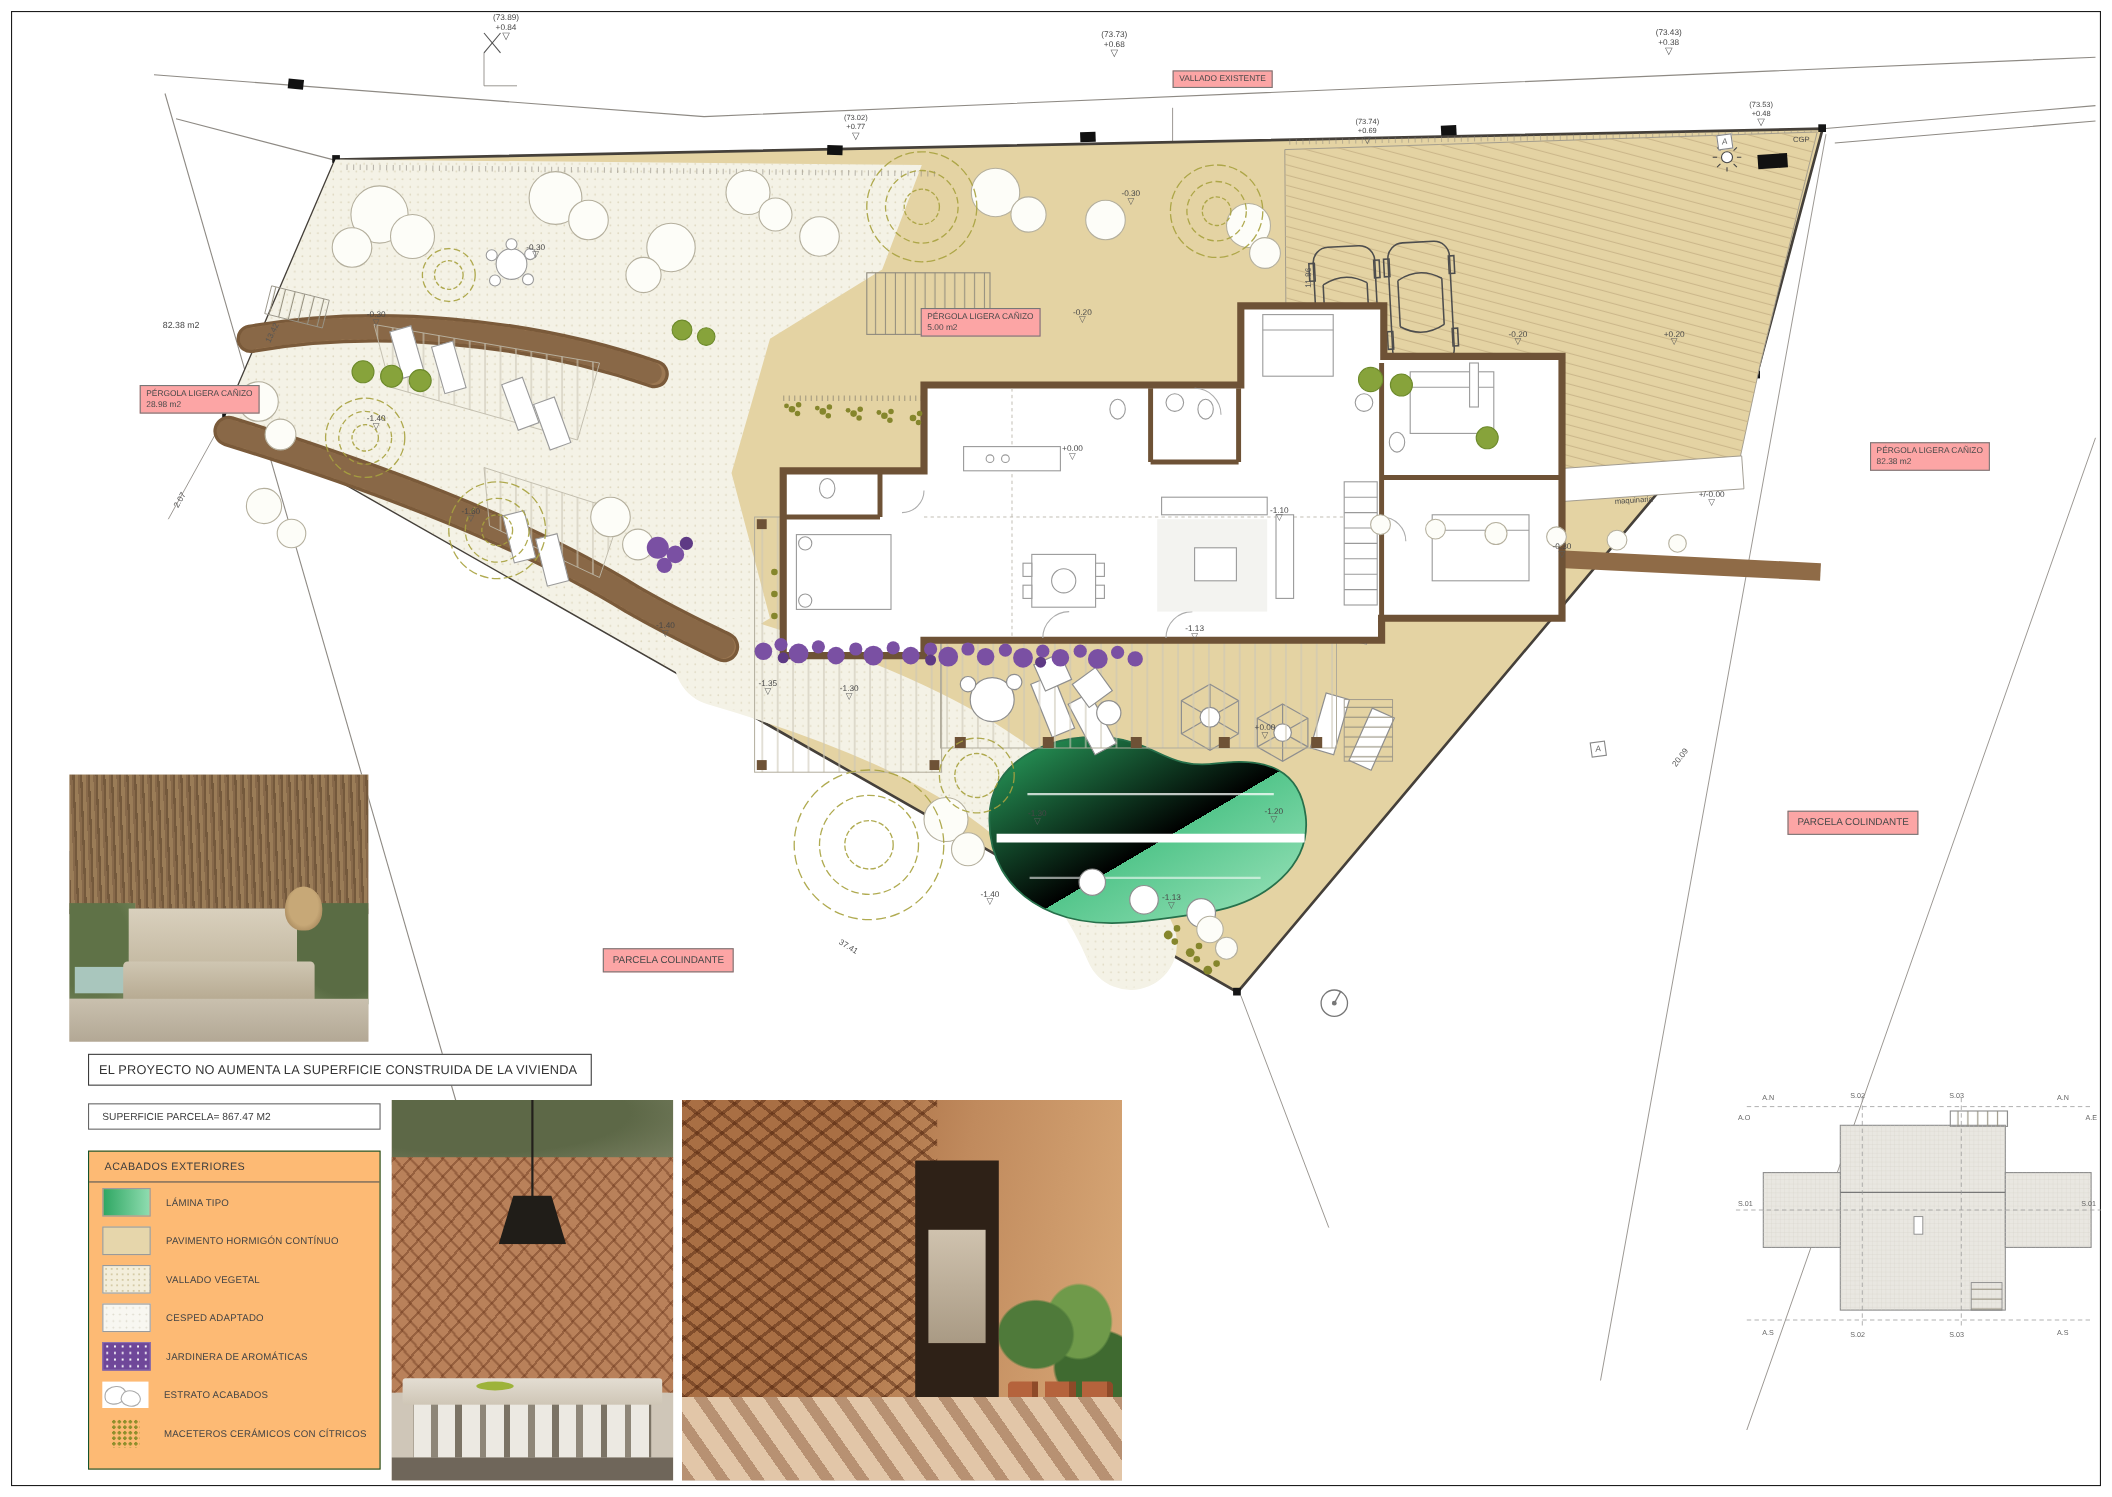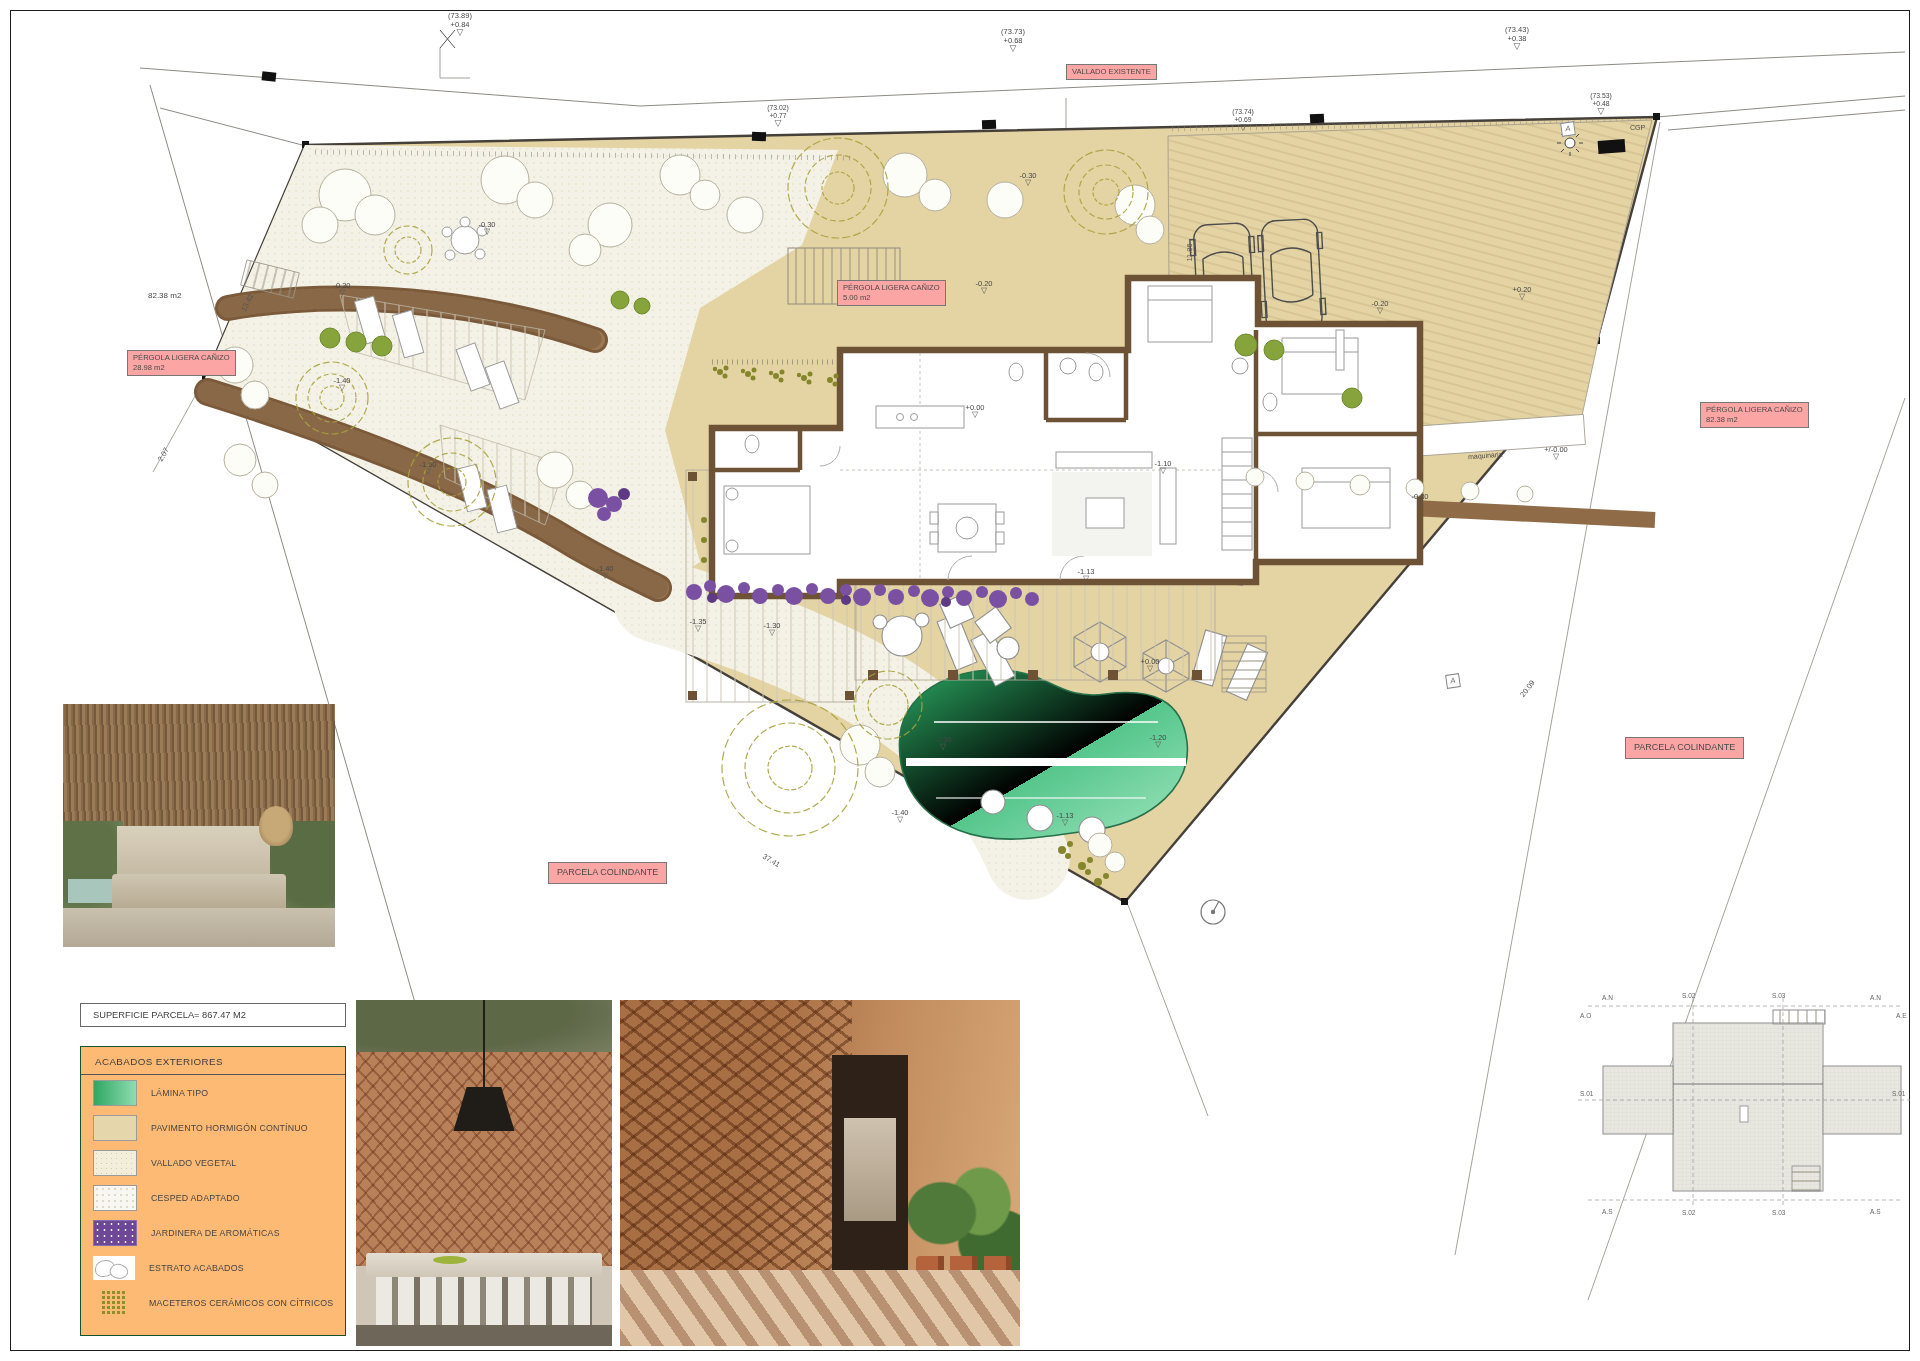--- a/index.html
+++ b/index.html
@@ -496,21 +496,21 @@
   <span>PÉRGOLA LIGERA CAÑIZO</span><br><span>82.38 m2</span></div>
 
 <div class="box mid" style="left:548px;top:862px"><span>PARCELA COLINDANTE</span></div>
 <div class="box mid" style="left:1625px;top:737px"><span>PARCELA COLINDANTE</span></div>
 
 <div class="lvl" style="left:342px;top:282px"><span>-0.30</span><i class="tri"></i></div>
 <div class="lvl" style="left:487px;top:221px"><span>-0.30</span><i class="tri"></i></div>
 <div class="lvl" style="left:1028px;top:172px"><span>-0.30</span><i class="tri"></i></div>
 <div class="lvl" style="left:984px;top:280px"><span>-0.20</span><i class="tri"></i></div>
 <div class="lvl" style="left:1380px;top:300px"><span>-0.20</span><i class="tri"></i></div>
-<div class="lvl" style="left:1522px;top:286px"><span>+0.20</span><i class="tri"></i></div>
+<div class="lvl" style="left:1522px;top:300px"><span>+0.20</span><i class="tri"></i></div>
 <div class="lvl" style="left:975px;top:404px"><span>+0.00</span><i class="tri"></i></div>
 <div class="lvl" style="left:1150px;top:658px"><span>+0.00</span><i class="tri"></i></div>
 <div class="lvl" style="left:1556px;top:446px"><span>+/-0.00</span><i class="tri"></i></div>
 <div class="lvl" style="left:1420px;top:493px"><span>-0.30</span><i class="tri"></i></div>
 <div class="lvl" style="left:1163px;top:460px"><span>-1.10</span><i class="tri"></i></div>
 <div class="lvl" style="left:342px;top:377px"><span>-1.40</span><i class="tri"></i></div>
 <div class="lvl" style="left:428px;top:461px"><span>-1.60</span><i class="tri"></i></div>
 <div class="lvl" style="left:605px;top:565px"><span>-1.40</span><i class="tri"></i></div>
 <div class="lvl" style="left:698px;top:618px"><span>-1.35</span><i class="tri"></i></div>
 <div class="lvl" style="left:772px;top:622px"><span>-1.30</span><i class="tri"></i></div>
@@ -524,20 +524,21 @@
 
 <div class="dim" style="left:238px;top:298px;transform:rotate(-64deg)"><span>13.42</span></div>
 <div class="dim" style="left:156px;top:450px;transform:rotate(-60deg)"><span>2.07</span></div>
 <div class="dim" style="left:762px;top:856px;transform:rotate(31deg)"><span>37.41</span></div>
 <div class="dim" style="left:1518px;top:684px;transform:rotate(-52deg)"><span>20.09</span></div>
 <div class="dim" style="left:1180px;top:248px;transform:rotate(-90deg)"><span>11.86</span></div>
 
 <div class="secA" style="left:1561px;top:122px"><span>A</span></div>
 <div class="secA" style="left:1446px;top:674px"><span>A</span></div>
 
+<div class="statement"><span>EL PROYECTO NO AUMENTA LA SUPERFICIE CONSTRUIDA DE LA VIVIENDA</span></div>
 <div class="areabox"><span>SUPERFICIE PARCELA= 867.47 M2</span></div>
 
 <div class="legend">
   <div class="ttl">ACABADOS  EXTERIORES</div>
   <div class="lrow">
         <i class="sw sw-agua"></i>
         <span>LÁMINA TIPO</span>
       </div>
   <div class="lrow">
         <i class="sw sw-pav"></i>

